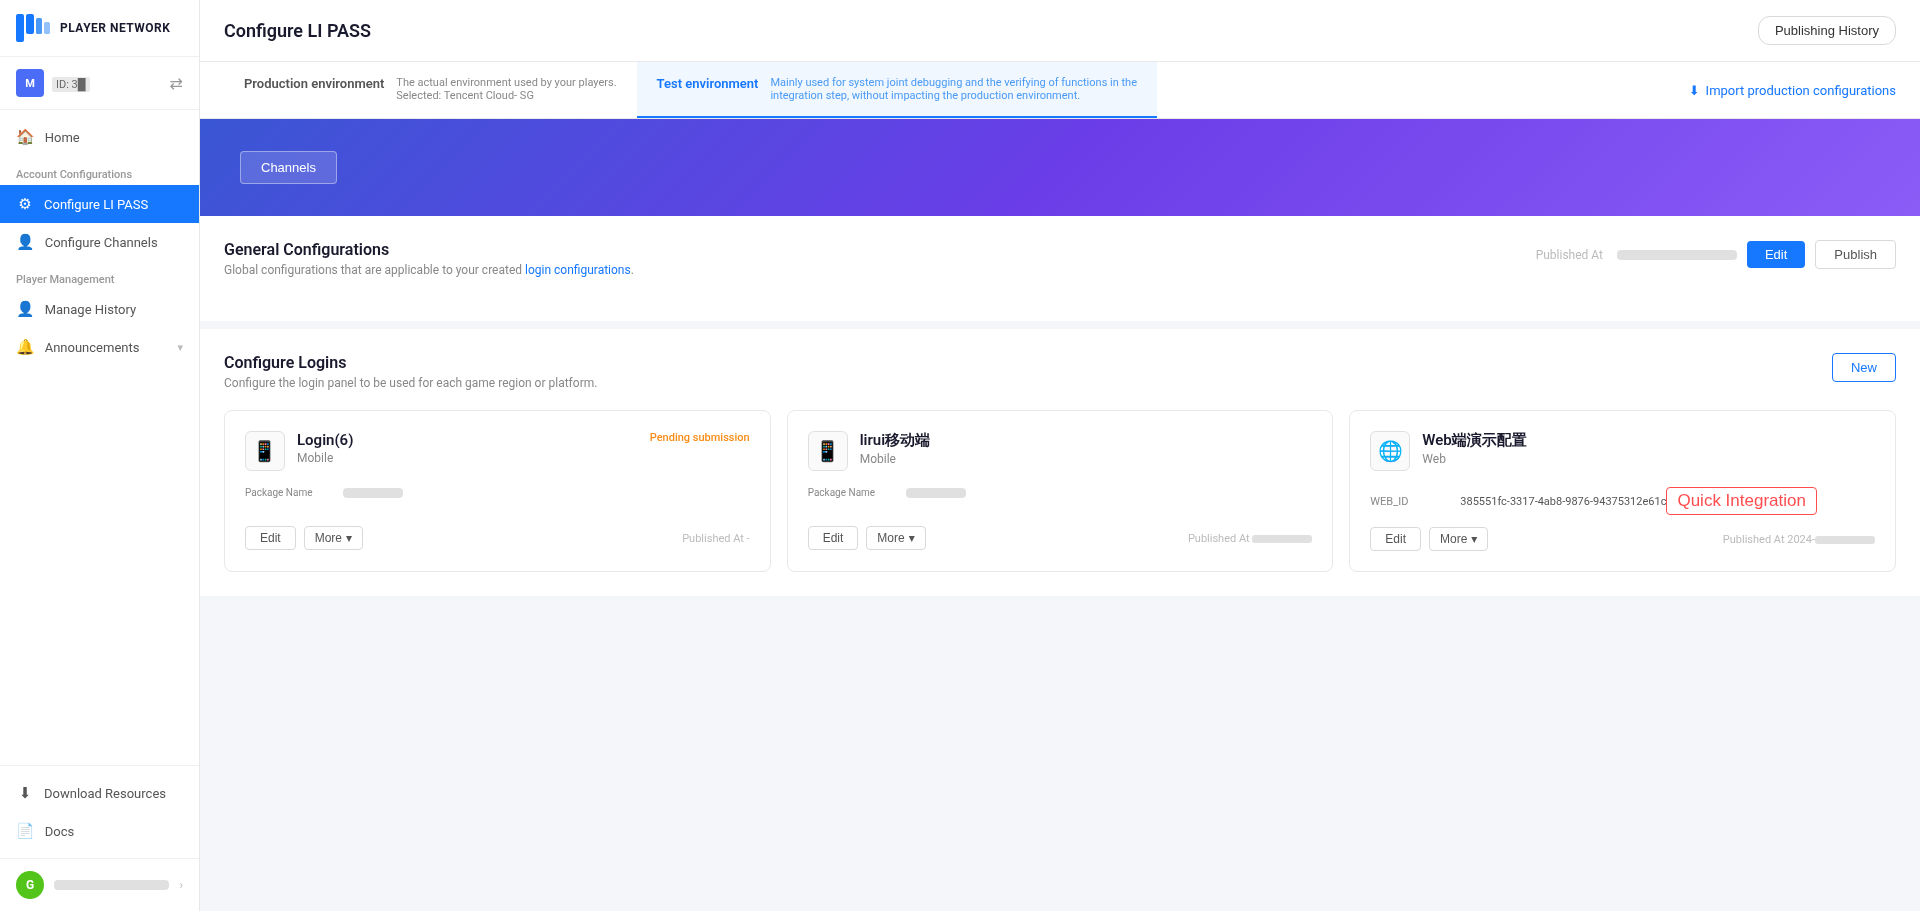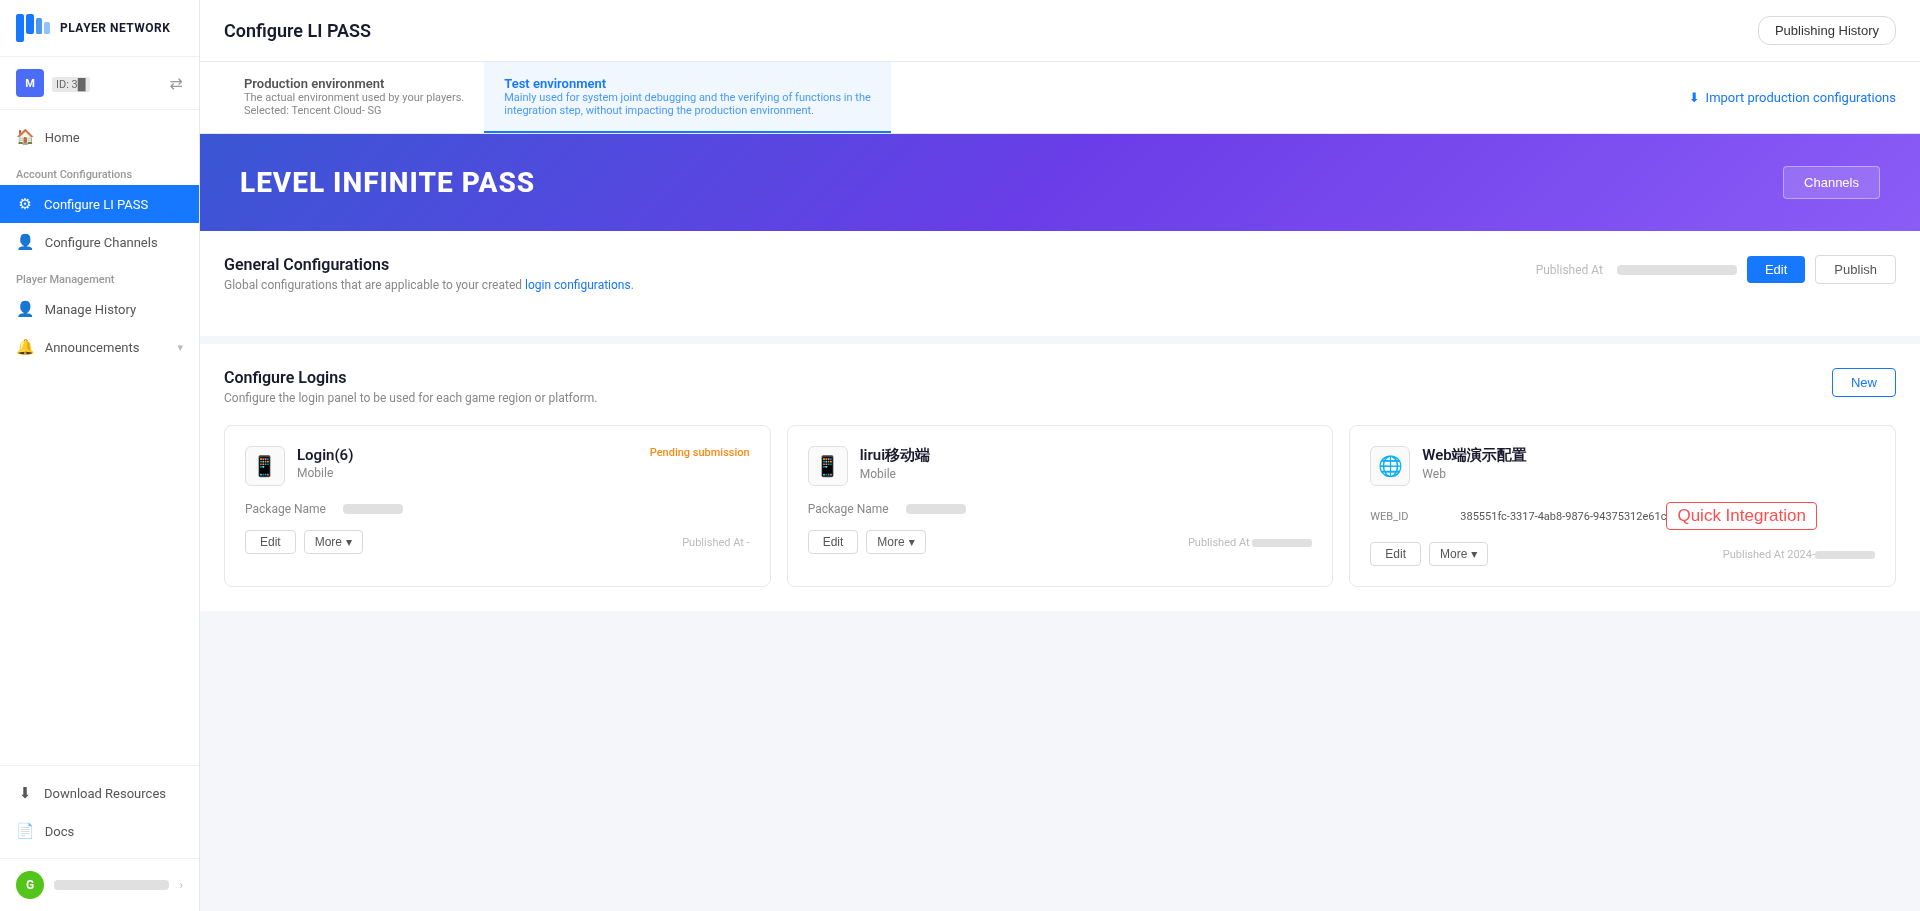--- a/index.html
+++ b/index.html
@@ -154,22 +154,22 @@
       border-bottom: 1px solid #e8e8e8;
       padding: 0 24px;
     }
     .env-tab {
       padding: 14px 20px;
       cursor: pointer;
       font-size: 13px;
       color: #555;
       border-bottom: 2px solid transparent;
       display: flex;
-      flex-direction: column;
-      gap: 0;
+      flex-direction: row;
+      gap: 12px;
     }
     .env-tab .env-name { font-weight: 600; font-size: 13px; }
     .env-tab .env-desc { font-size: 11px; color: #888; }
     .env-tab.active .env-name { color: #1677ff; }
     .env-tab.active { border-bottom: 2px solid #1677ff; background: #f0f7ff; }
     .env-tab.active .env-desc { color: #4a9af5; }
     .env-right {
       margin-left: auto;
       display: flex;
       align-items: center;
@@ -294,22 +294,22 @@
       position: absolute;
       right: 0; top: 0;
       font-size: 11px;
       color: #fa8c16;
       font-weight: 500;
     }
     .card-field {
       display: flex;
       align-items: center;
       gap: 8px;
-      margin-bottom: 14px;
-      font-size: 12px;
+      margin-bottom: 28px;
+      font-size: 10px;
     }
     .card-field-label { color: #888; min-width: 90px; }
     .card-field-val {
       display: inline-block;
       height: 10px;
       background: #e0e0e0;
       border-radius: 4px;
       width: 60px;
     }
     .card-actions {
@@ -471,21 +471,20 @@
     </div>
     <div class="env-right">
       <span>⬇</span>
       <span>Import production configurations</span>
     </div>
   </div>
 
   <div class="content-area">
 
     <div class="banner">
-      <div class="banner-title">LEVEL INFINITE PASS</div>
       <button class="features-btn">Channels</button>
     </div>
 
     <div class="section">
       <div class="section-header">
         <div>
           <div class="section-title">General Configurations</div>
           <div class="section-desc">
             <span>Global configurations that are applicable to your created</span>
             <a href="#">login configurations</a>.

